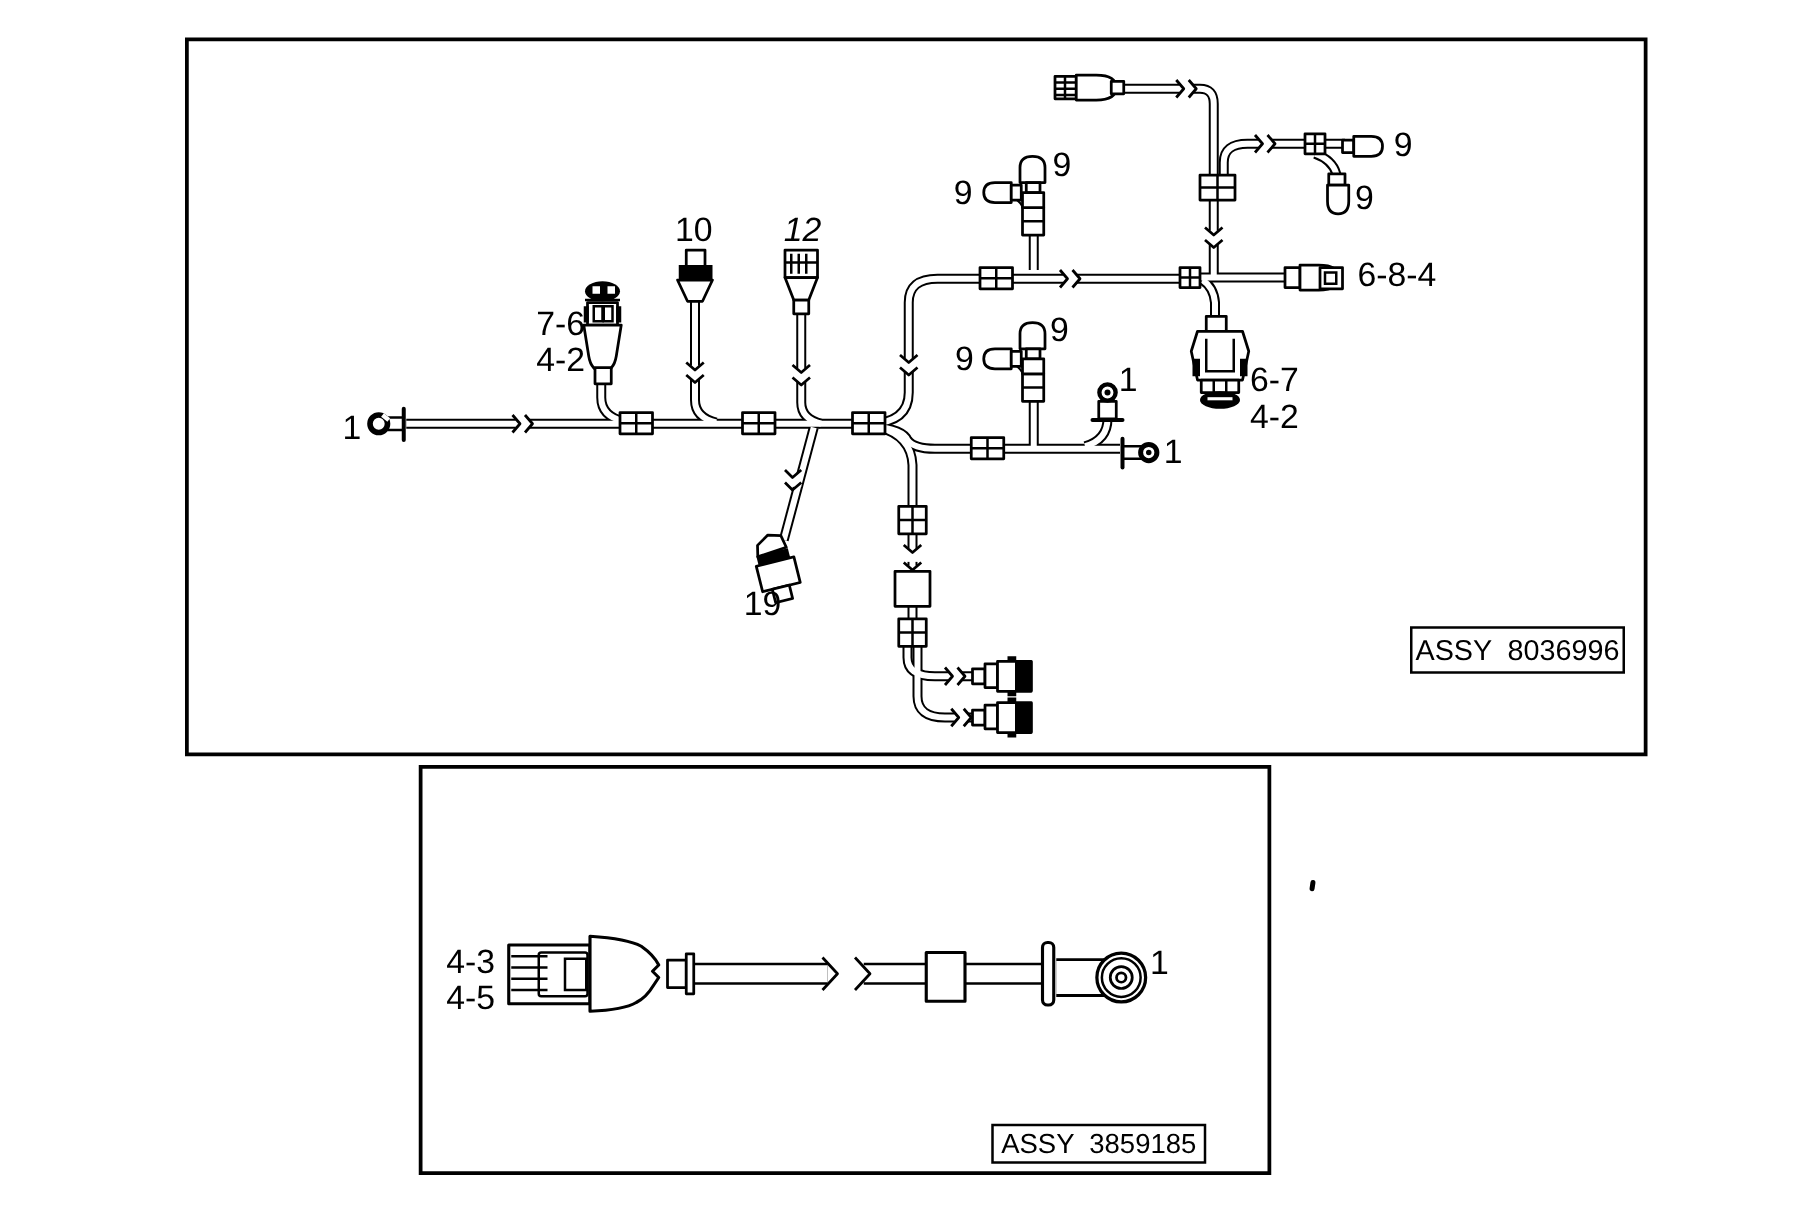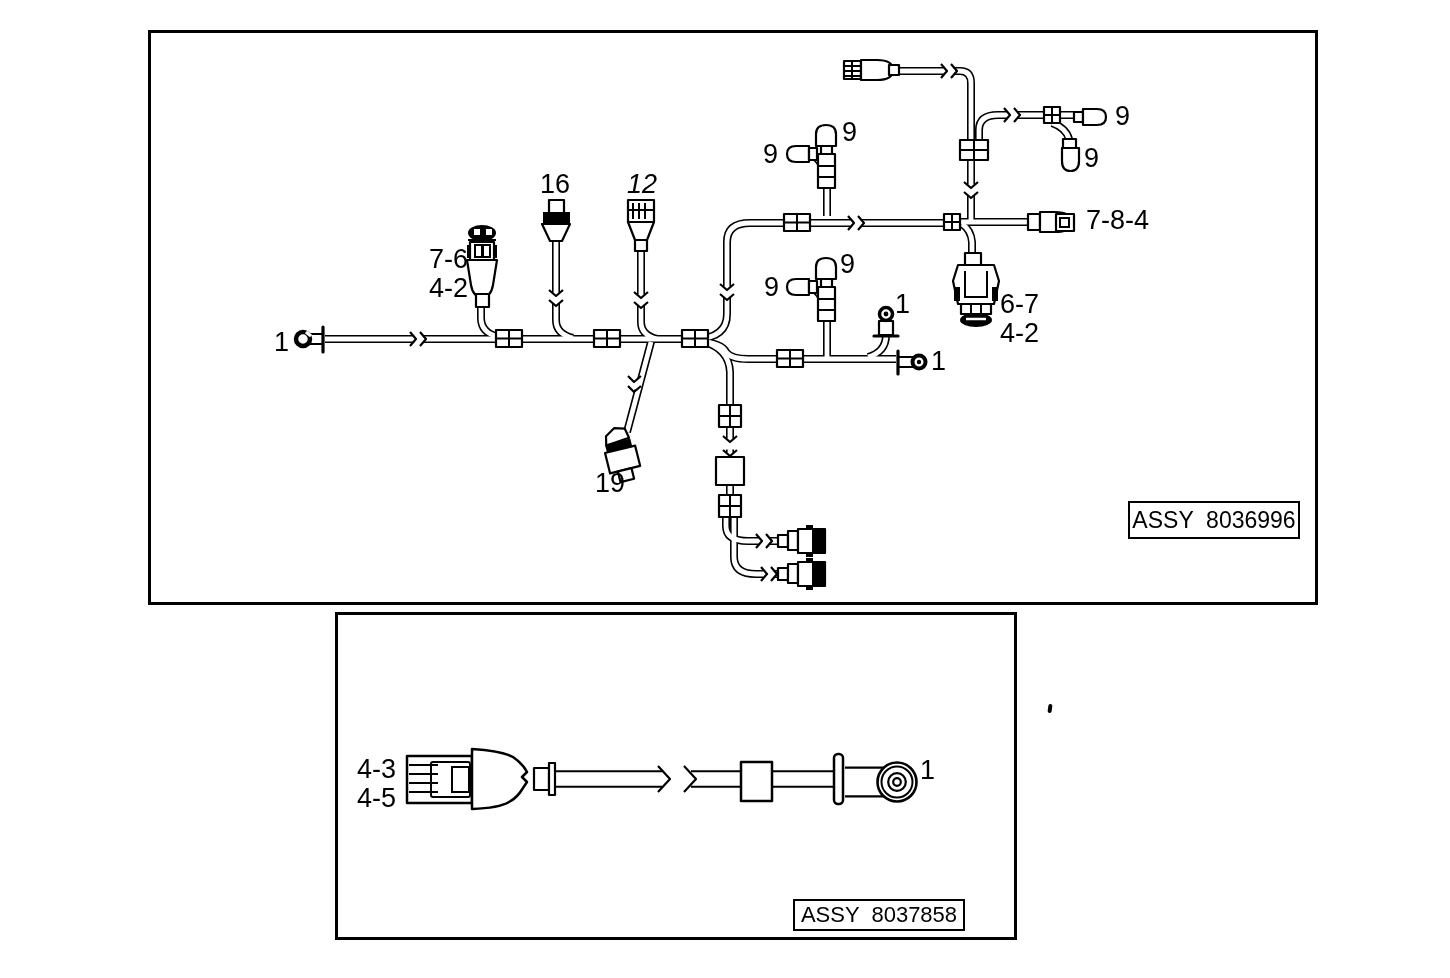--- a/index.html
+++ b/index.html
@@ -358,34 +358,34 @@
       <rect class="sh25" x="834" y="754" width="9" height="50" rx="4"></rect>
       <circle cx="897" cy="782" r="19.5" fill="#fff" stroke="#000" stroke-width="2.6"></circle>
       <circle cx="897" cy="782" r="15.5" fill="#fff" stroke="#000" stroke-width="2"></circle>
       <circle cx="897" cy="782" r="8.8" fill="#fff" stroke="#000" stroke-width="2.2"></circle>
       <circle cx="897" cy="782" r="3.8" fill="#fff" stroke="#000" stroke-width="2.2"></circle>
     </g>
   </svg>
 
   <div class="callout" style="left:274px;top:328px;">1</div>
   <div class="callout right" style="left:426px;top:209px;width:42px;margin-top:36px;"><span>7-6</span><br><span>4-2</span></div>
-  <div class="callout" style="left:540px;top:170px;">16</div>
+  <div class="callout" style="left:540px;top:170px;">10</div>
   <div class="callout" style="left:627px;top:170px;font-style:italic;">12</div>
   <div class="callout" style="left:842px;top:118px;">9</div>
   <div class="callout" style="left:763px;top:140px;">9</div>
   <div class="callout" style="left:1115px;top:102px;">9</div>
   <div class="callout" style="left:1084px;top:144px;">9</div>
-  <div class="callout" style="left:1086px;top:206px;">7-8-4</div>
+  <div class="callout" style="left:1086px;top:206px;">6-8-4</div>
   <div class="callout" style="left:1000px;top:290px;"><span>6-7</span><br><span>4-2</span></div>
   <div class="callout" style="left:895px;top:290px;">1</div>
   <div class="callout" style="left:931px;top:347px;">1</div>
   <div class="callout" style="left:840px;top:250px;">9</div>
   <div class="callout" style="left:764px;top:273px;">9</div>
   <div class="callout" style="left:595px;top:469px;">19</div>
 
   <div class="callout" style="left:357px;top:755px;"><span>4-3</span><br><span>4-5</span></div>
   <div class="callout" style="left:920px;top:756px;">1</div>
 
   <div id="assy-top" class="assy-box"><span>ASSY  8036996</span></div>
-  <div id="assy-bottom" class="assy-box"><span>ASSY  8037858</span></div>
+  <div id="assy-bottom" class="assy-box"><span>ASSY  3859185</span></div>
 
   <div id="stray-mark"></div>
 </div>
 
 </body></html>

